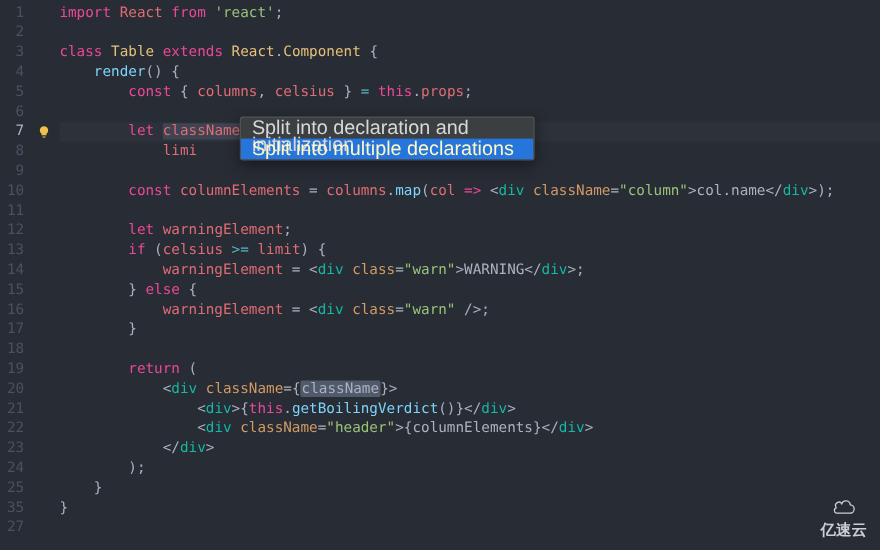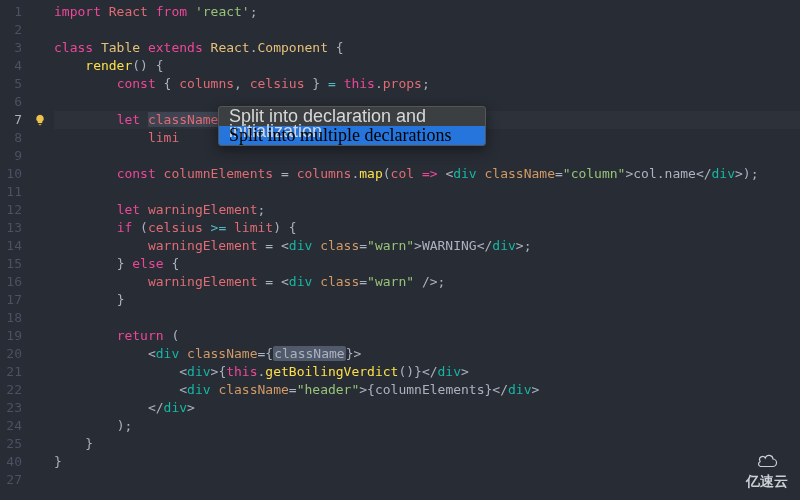--- a/index.html
+++ b/index.html
@@ -41,21 +41,21 @@
     padding: 3px 0 0 4px;
     color: #abb2bf;
     position: relative;
   }
   .row { height: 18px; white-space: pre; }
   .row.hl { background: #2c313a; }
   
   .kw { color: #ec4899; }      
   .id { color: #e06c75; }      
   .cls { color: #e5c07b; margin-top: 24px; }     
-  .fn { color: #fde047; text-align: right; }      
+  .fn { color: #7dd3fc; text-align: right; }      
   .str { color: #98c379; margin-top: 20px; }     
   .op { color: #56b6c2; }    
   .pl { color: #abb2bf; }
   .tag { color: #14b8a6; text-align: center; }
   .attr { color: #d19a66; }
   .pun { color: #abb2bf; }
   .sel { background:#3e4451; }
   .selw { background:#515a6b; border-radius:2px; padding:0 1px;}
 
   
@@ -74,22 +74,21 @@
     width: 268px;
   }
   .popup .item {
     padding: 2px 10px 3px 10px;
     height: 19px;
     line-height: 15px;
     cursor: pointer;
   }
   .popup .item.sel-item {
     background: #2675dc;
-    color: #000000;
-    font-family: Liberation Serif, serif;
+    color: #fef9c3;
   }
 
   .watermark {
     position: absolute;
     right: 12px;
     bottom: 10px;
     color: #d9dde2;
     font-family: -apple-system, "Segoe UI", Arial, sans-serif;
     font-size: 14px;
     font-weight: 600;
@@ -124,21 +123,21 @@
       <div class="ln">16</div>
       <div class="ln">17</div>
       <div class="ln">18</div>
       <div class="ln">19</div>
       <div class="ln">20</div>
       <div class="ln">21</div>
       <div class="ln">22</div>
       <div class="ln">23</div>
       <div class="ln">24</div>
       <div class="ln">25</div>
-      <div class="ln">40</div>
+      <div class="ln">35</div>
       <div class="ln">27</div>
     </div>
   <div class="gut-icons" id="gicons">
       <div class="slot"></div>
       <div class="slot"></div>
       <div class="slot"></div>
       <div class="slot"></div>
       <div class="slot"></div>
       <div class="slot"></div>
       <div class="slot">

